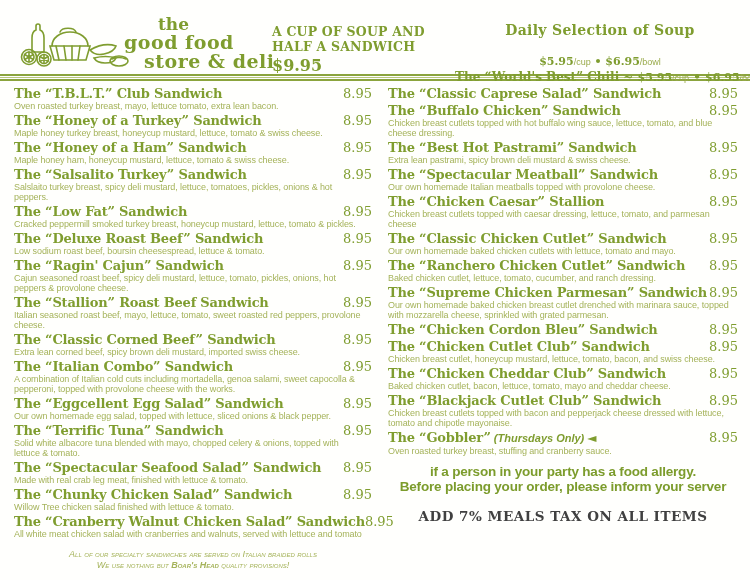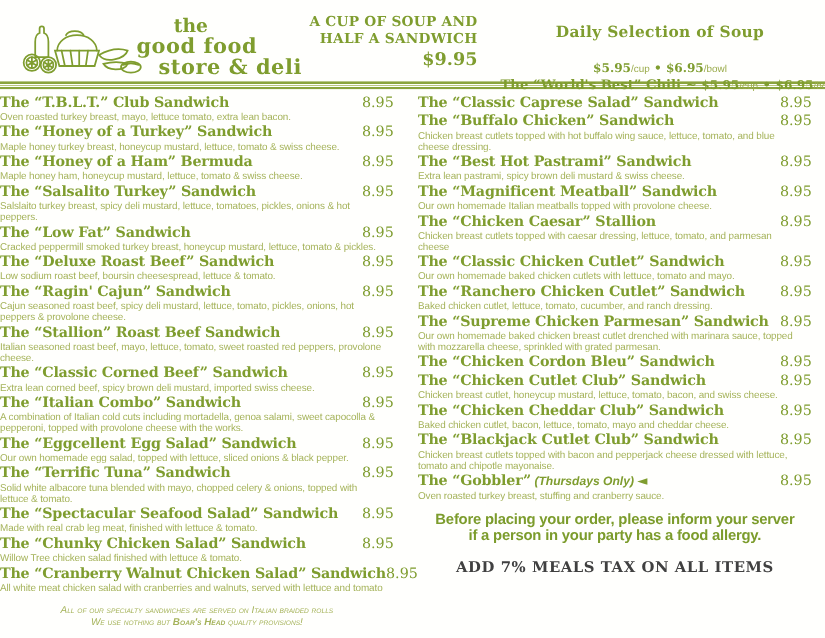--- a/index.html
+++ b/index.html
@@ -11,36 +11,36 @@
     overflow:hidden;
     position:relative;
   }
   
   .header { position:relative; height:74px; width:694px; }
   .logo { position:absolute; left:16px; top:20px; width:118px; height:50px; }
   .brand { position:absolute; left:118px; top:16px; font-family:"DejaVu Serif", serif; font-weight:bold; color:#7f9d2f; line-height:1.0; }
   .brand-line1 { font-size:17px; padding-left:40px; }
   .brand-line2 { font-size:19px; padding-left:6px; letter-spacing:0.5px; }
   .brand-line3 { font-size:19px; padding-left:26px; letter-spacing:0.5px; }
-  .combo { position:absolute; left:272px; top:12px; width:162px; text-align:right;
+  .combo { position:absolute; left:272px; top:24px; width:162px; text-align:left;
            font-family:"DejaVu Serif", serif; font-weight:bold; color:#7f9d2f; }
   .combo-line { font-size:12.5px; line-height:1.2; letter-spacing:0.2px; }
   .combo-price { font-size:16px; margin-top:2px; }
   .soup { position:absolute; left:455px; top:22px; width:290px; text-align:center;
           font-family:"DejaVu Serif", serif; font-weight:bold; color:#7f9d2f; }
   .soup-title { font-size:14px; letter-spacing:0.3px; }
   .soup-prices { font-size:11px; margin-top:17px; }
   .soup-prices .unit, .chili .unit { font-family:"Liberation Sans", sans-serif; font-weight:normal; font-size:9px; color:#9aab4b; }
   .chili { font-size:12px; margin-top:2px; white-space:nowrap; }
   .chili .p { font-size:11px; }
   
   .divider { width:750px; height:7px;
     background:linear-gradient(to bottom,#8ba43d 0 2px,#fffffd 2px 3px,#b9c77e 3px 4px,#fffffd 4px 5px,#8ba43d 5px 7px); }
   
-  .menu { display:flex; gap:16px; padding:5px 12px 0 0;justify-content:space-between; }
+  .menu { display:flex; gap:16px; padding:5px 12px 0 14px; }
   .col { width:358px; }
   .menu-item { margin-bottom:2px; }
   .item-head { display:flex; justify-content:space-between; align-items:baseline; }
   .item-name { font-family:"DejaVu Serif", serif; font-weight:bold; font-size:13px;
                letter-spacing:-0.2px; color:#7f9d2f; line-height:15px; white-space:nowrap; }
   .item-suffix { font-family:"Liberation Sans", sans-serif; font-style:italic; font-weight:bold; font-size:11px; letter-spacing:0; }
   .item-arrow { font-size:12px; letter-spacing:0; }
   .item-price { font-family:"DejaVu Serif", serif; font-weight:normal; font-size:13px; color:#7f9d2f; }
   .item-desc { font-size:9px; color:#a5b35a; line-height:10px; letter-spacing:-0.1px; padding-right:6px; }
   
@@ -112,21 +112,21 @@
   <div class="menu-item">
     <div class="item-head">
       <span class="item-name">The “Honey of a Turkey” Sandwich</span>
       <span class="item-price">8.95</span>
     </div>
     <div class="item-desc">Maple honey turkey breast, honeycup mustard, lettuce, tomato &amp; swiss cheese.</div>
   </div>
 
   <div class="menu-item">
     <div class="item-head">
-      <span class="item-name">The “Honey of a Ham” Bermuda</span>
+      <span class="item-name">The “Honey of a Ham” Sandwich</span>
       <span class="item-price">8.95</span>
     </div>
     <div class="item-desc">Maple honey ham, honeycup mustard, lettuce, tomato &amp; swiss cheese.</div>
   </div>
 
   <div class="menu-item">
     <div class="item-head">
       <span class="item-name">The “Salsalito Turkey” Sandwich</span>
       <span class="item-price">8.95</span>
     </div>
@@ -247,21 +247,21 @@
   <div class="menu-item">
     <div class="item-head">
       <span class="item-name">The “Best Hot Pastrami” Sandwich</span>
       <span class="item-price">8.95</span>
     </div>
     <div class="item-desc">Extra lean pastrami, spicy brown deli mustard &amp; swiss cheese.</div>
   </div>
 
   <div class="menu-item">
     <div class="item-head">
-      <span class="item-name">The “Magnificent Meatball” Sandwich</span>
+      <span class="item-name">The “Spectacular Meatball” Sandwich</span>
       <span class="item-price">8.95</span>
     </div>
     <div class="item-desc">Our own homemade Italian meatballs topped with provolone cheese.</div>
   </div>
 
   <div class="menu-item">
     <div class="item-head">
       <span class="item-name">The “Chicken Caesar” Stallion</span>
       <span class="item-price">8.95</span>
     </div>
@@ -325,21 +325,21 @@
 
   <div class="menu-item">
     <div class="item-head">
       <span class="item-name">The “Gobbler”<span class="item-suffix"> (Thursdays Only) </span><span class="item-arrow">◄</span></span>
       <span class="item-price">8.95</span>
     </div>
     <div class="item-desc">Oven roasted turkey breast, stuffing and cranberry sauce.</div>
   </div>
 
   <div class="foot-right">
+    <div class="allergy">if a person in your party has a food allergy.</div>
     <div class="allergy">Before placing your order, please inform your server</div>
-    <div class="allergy">if a person in your party has a food allergy.</div>
     <div class="tax">ADD 7% MEALS TAX ON ALL ITEMS</div>
   </div>
 </div>
 </div>
 
 <div id="foot-left-slot"></div>
 <div id="foot-right-slot"></div>
 
 </body></html>

